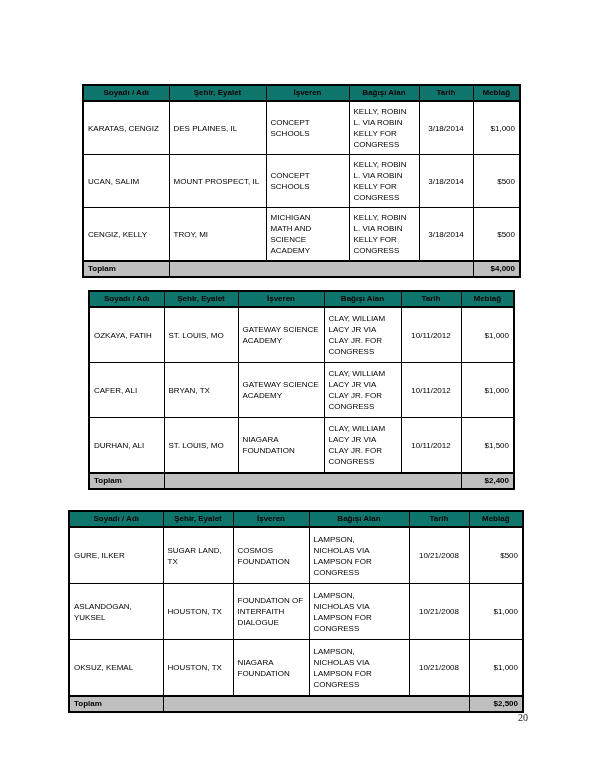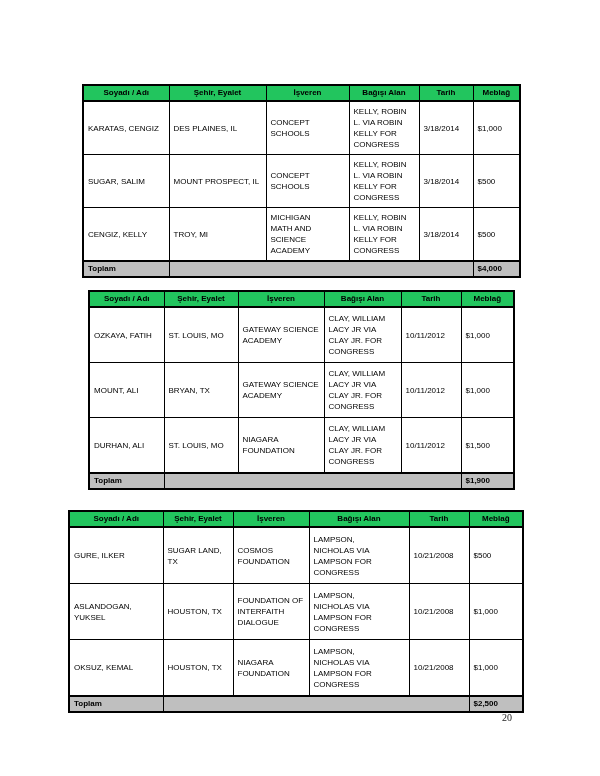--- a/index.html
+++ b/index.html
@@ -27,45 +27,45 @@
   }
   table.donations td, table.donations th {
     border: 1px solid #000000;
     padding: 2px 4px;
     vertical-align: middle;
     overflow: hidden;
     white-space: pre-line;
     word-wrap: break-word;
   }
   table.donations th {
-    background: #22c55e;
+    background: #0f766e;
     font-weight: bold;
     text-align: center;
     border-bottom: 2px solid #000000;
     padding: 2px 1px;
     line-height: 10px;
     white-space: nowrap;
   }
-  table.donations td.c-date { }
-  table.donations td.c-amount { text-align: left; }
+  table.donations td.c-date { text-align: center; }
+  table.donations td.c-amount { text-align: right; }
   table.donations tr.total td {
     background: #bfbfbf;
     font-weight: bold;
     border-top: 2px solid #000000;
     line-height: 10px;
   }
   #table-1 { left: 82px; top: 84px;  width: 437px; }
   #table-2 { left: 88px; top: 290px; width: 425px; }
   #table-3 { left: 68px; top: 510px; width: 454px; }
   #table-1 tbody tr.data td { height: 48px; }
   #table-2 tbody tr.data td { height: 50px; }
   #table-3 tbody tr.data td { height: 51px; }
   .page-number {
     position: absolute;
-    left: 502px;
+    left: 518px;
     top: 712px;
     font-family: "Liberation Serif", "DejaVu Serif", serif;
     font-size: 10px;
     color: #222222;
   }
 </style>
 </head>
 <body>
 
 <div class="page">
@@ -96,21 +96,21 @@
         <td>CONCEPT
 SCHOOLS</td>
         <td>KELLY, ROBIN
 L. VIA ROBIN
 KELLY FOR
 CONGRESS</td>
         <td class="c-date">3/18/2014</td>
         <td class="c-amount">$1,000</td>
       </tr>
       <tr class="data">
-        <td>SUGAR, SALIM</td>
+        <td>UCAN, SALIM</td>
         <td>MOUNT PROSPECT, IL</td>
         <td>CONCEPT
 SCHOOLS</td>
         <td>KELLY, ROBIN
 L. VIA ROBIN
 KELLY FOR
 CONGRESS</td>
         <td class="c-date">3/18/2014</td>
         <td class="c-amount">$500</td>
       </tr>
@@ -162,21 +162,21 @@
         <td>GATEWAY SCIENCE
 ACADEMY</td>
         <td>CLAY, WILLIAM
 LACY JR VIA
 CLAY JR. FOR
 CONGRESS</td>
         <td class="c-date">10/11/2012</td>
         <td class="c-amount">$1,000</td>
       </tr>
       <tr class="data">
-        <td>MOUNT, ALI</td>
+        <td>CAFER, ALI</td>
         <td>BRYAN, TX</td>
         <td>GATEWAY SCIENCE
 ACADEMY</td>
         <td>CLAY, WILLIAM
 LACY JR VIA
 CLAY JR. FOR
 CONGRESS</td>
         <td class="c-date">10/11/2012</td>
         <td class="c-amount">$1,000</td>
       </tr>
@@ -188,21 +188,21 @@
         <td>CLAY, WILLIAM
 LACY JR VIA
 CLAY JR. FOR
 CONGRESS</td>
         <td class="c-date">10/11/2012</td>
         <td class="c-amount">$1,500</td>
       </tr>
       <tr class="total">
         <td>Toplam</td>
         <td colspan="4"></td>
-        <td class="c-amount">$1,900</td>
+        <td class="c-amount">$2,400</td>
       </tr>
     </tbody>
   </table>
 
   <table class="donations" id="table-3">
     <colgroup>
       <col style="width:94px">
         <col style="width:70px">
         <col style="width:76px">
       <col style="width:100px">

